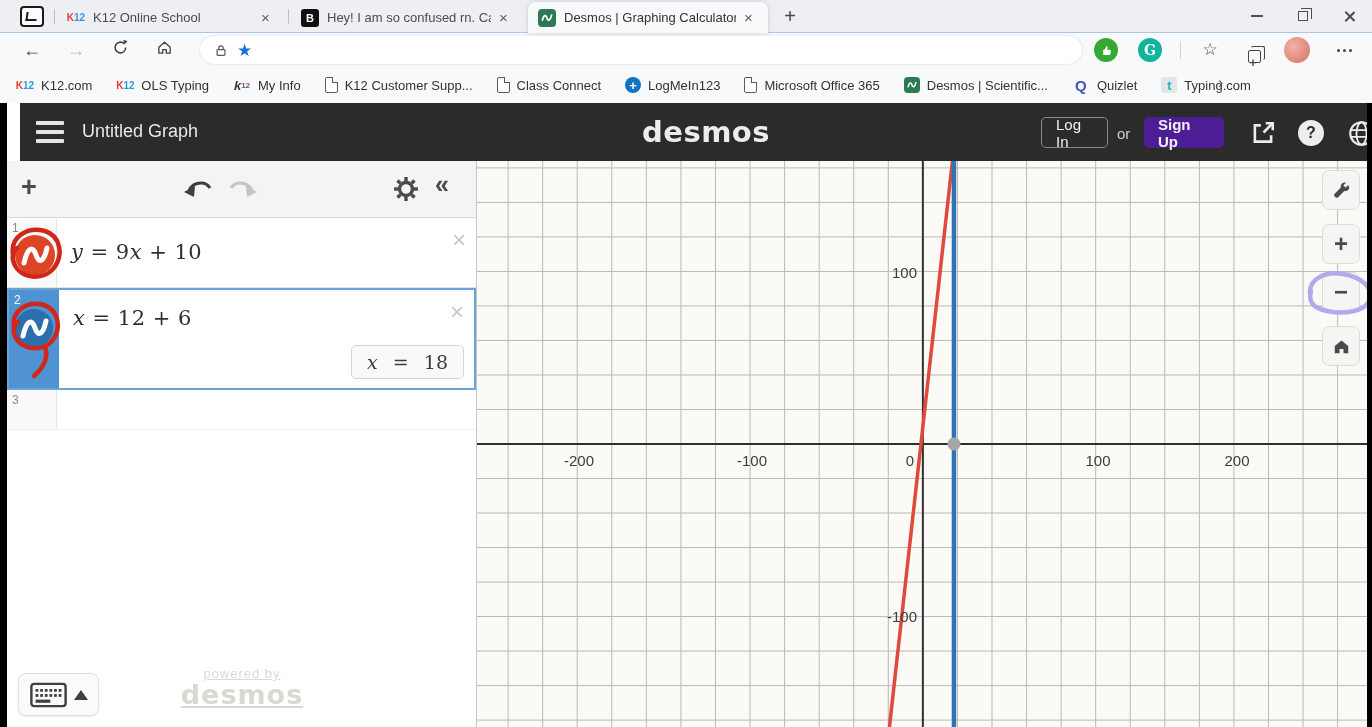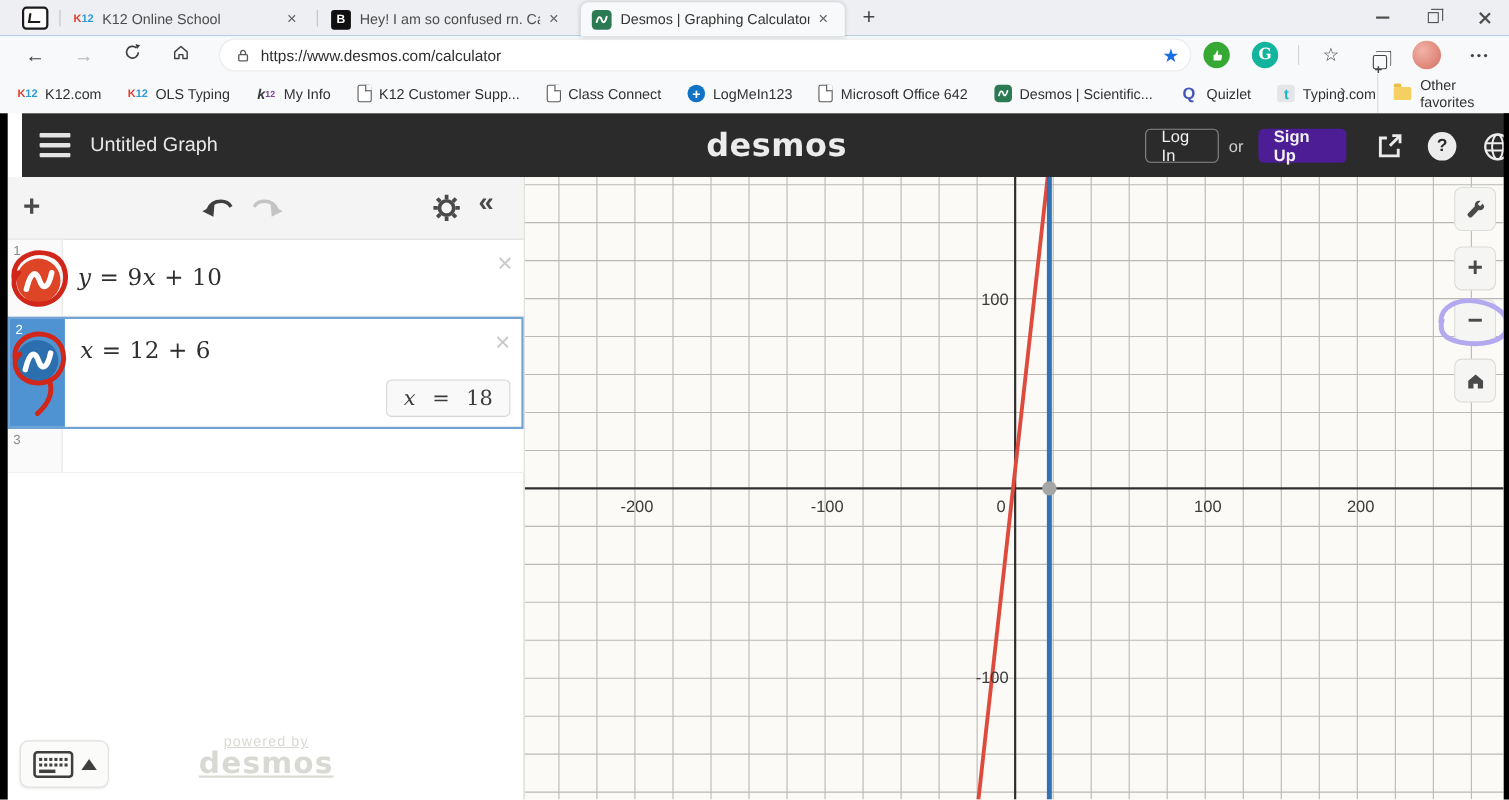--- a/index.html
+++ b/index.html
@@ -201,21 +201,20 @@
   <div class="navbtn" style="left:150px">
     <svg width="17" height="17" viewBox="0 0 24 24">
         <path d="M4 11.5 12 4.5 20 11.5 V20 h-5.5 v-5 h-5 v5 H4 z" fill="none" stroke="#3f3f3f" stroke-width="1.8" stroke-linejoin="round"></path>
       </svg>
   </div>
   <div id="addressbar">
     <svg width="14" height="15" viewBox="0 0 16 16">
         <rect x="3.5" y="7" width="9" height="6.5" rx="1" fill="none" stroke="#5a5a5a" stroke-width="1.4"></rect>
         <path d="M5.5 7 V5.2 a2.5 2.5 0 0 1 5 0 V7" fill="none" stroke="#5a5a5a" stroke-width="1.4"></path>
       </svg>
-    <span class="url">https://www.desmos.com/calculator</span>
     <span class="star-filled">★</span>
   </div>
   <div class="extbtn adblock" style="left:1094px">
     <svg width="13" height="13" viewBox="0 0 20 20">
         <path d="M5 17 V9 h2 l3-6 q1.6 0 1.6 1.6 L11 9 h4.6 q1.4 0 1.2 1.4 l-.9 5.2 q-.2 1.4 -1.6 1.4 z" fill="#fff"></path>
       </svg>
   </div>
   <div class="extbtn grammarly" style="left:1138px">G</div>
   <div class="navdiv" style="left:1180px"></div>
   <div class="navbtn favlist" style="left:1196px">☆</div>
@@ -259,43 +258,39 @@
   <div class="bm">
       <span class="pageic"></span>
       <span>Class Connect</span>
     </div>
   <div class="bm">
       <span class="fav fav-logmein">+</span>
       <span>LogMeIn123</span>
     </div>
   <div class="bm">
       <span class="pageic"></span>
-      <span>Microsoft Office 642</span>
+      <span>Microsoft Office 365</span>
     </div>
   <div class="bm">
       <span class="fav fav-desmos" style="width:16px;height:16px">
         <svg width="12" height="12" viewBox="0 0 40 40">
           <path d="M7 26 C11 10, 17 10, 20 20 C23 30, 29 28, 33 12" fill="none" stroke="#fff" stroke-width="5" stroke-linecap="round"></path>
         </svg>
       </span>
       <span>Desmos | Scientific...</span>
     </div>
   <div class="bm">
       <span class="fav fav-quizlet">Q</span>
       <span>Quizlet</span>
     </div>
   <div class="bm">
       <span class="fav fav-typing">t</span>
       <span>Typing.com</span>
     </div>
   <div class="bm-chevron">›</div>
-  <div class="bm-right">
-    <span class="folder"></span>
-    <span>Other favorites</span>
-  </div>
 </div>
 
 <div id="dheader">
   <div class="burger">
       <i></i>
       <i></i>
       <i></i>
     </div>
   <div class="gtitle">Untitled Graph</div>
   <div class="dlogo">desmos</div>

